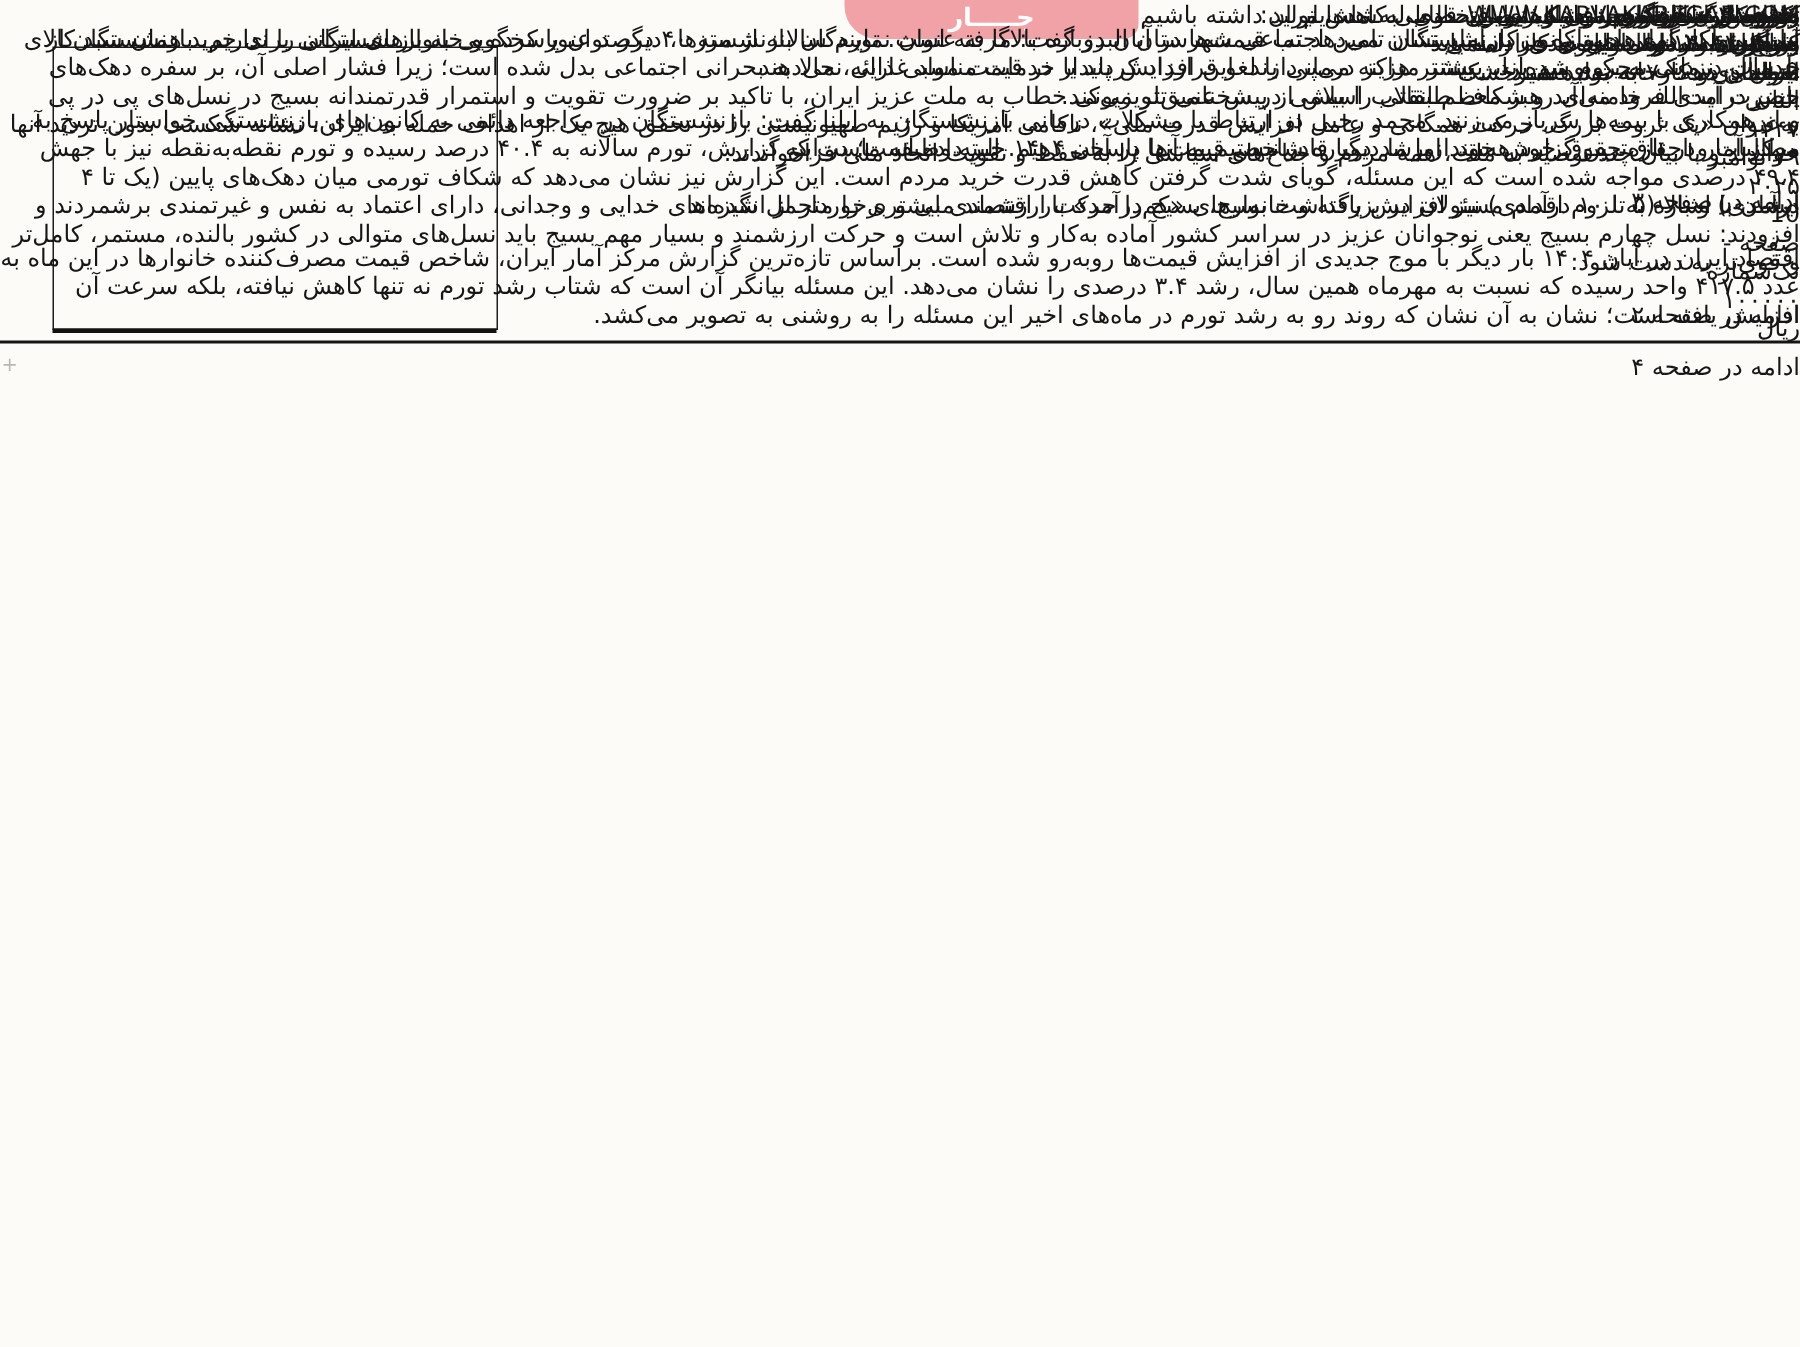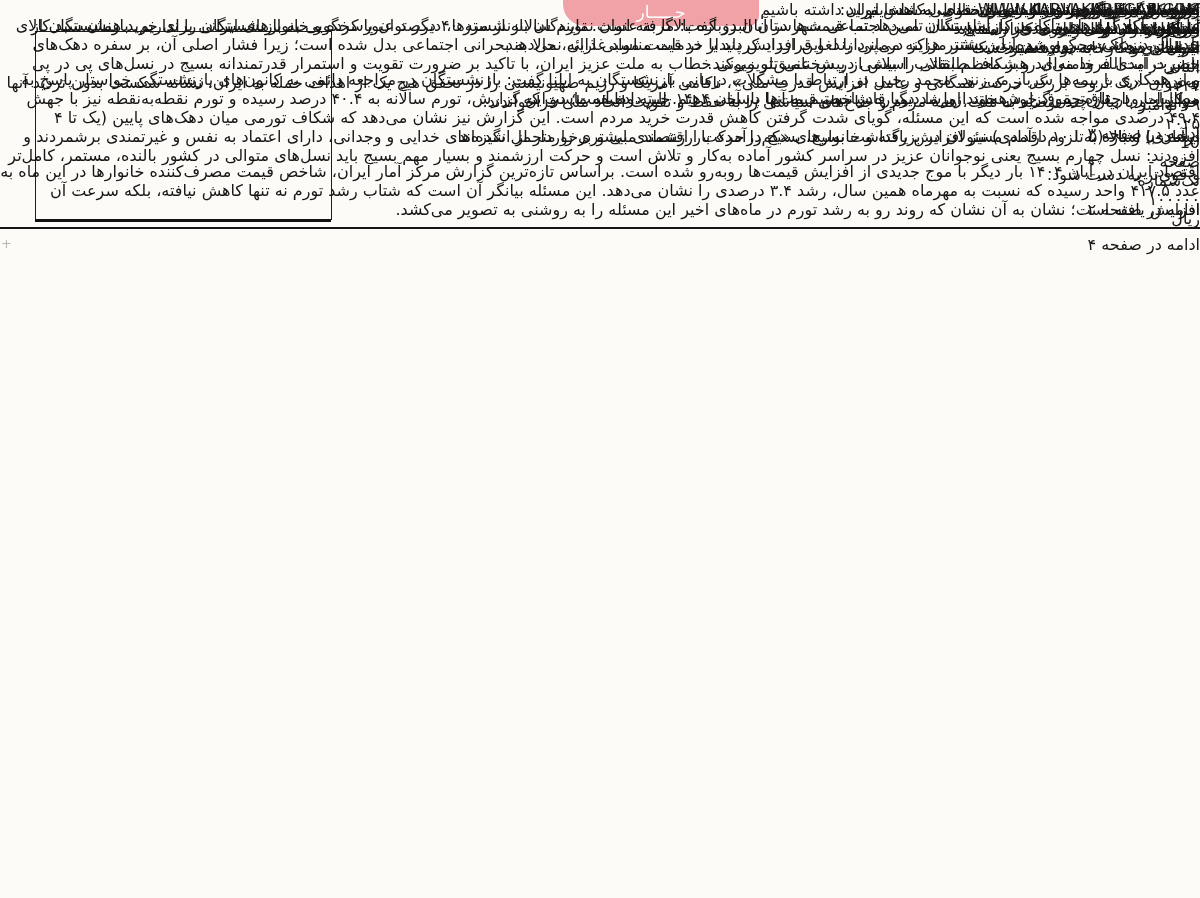--- a/index.html
+++ b/index.html
@@ -2,21 +2,21 @@
 <html lang="fa"><head>
 <meta charset="utf-8">
 <style>
   html,body{margin:0;padding:0;background:#e9e7e2;}
   .page{position:relative;width:1200px;height:898px;margin:0 auto;background:#fcfbf8;overflow:hidden;
         font-family:"DejaVu Sans",sans-serif;color:#161616;direction:rtl;}
   .abs{position:absolute;}
 
   
   .watermark{left:563px;top:0;width:196px;height:26px;background:#f0a2a6;color:#fff;
-             font-weight:normal;font-size:17px;text-align:center;line-height:24px;
+             font-weight:bold;font-size:17px;text-align:center;line-height:24px;
              border-radius:0 0 10px 22px;}
 
   
   .rule-top{left:0;top:227px;width:1200px;height:2px;background:#15151 5;background:#151515;}
   .photo-underline{left:35px;top:219px;width:296px;height:3px;background:#111;}
   .reg-mark{left:1px;top:236px;color:#b9b7b2;font-size:13px;}
 
   
   .leader-photo{left:35px;top:31px;width:295px;height:187px;border:1px solid #1c1c1c;overflow:hidden;
                 background:linear-gradient(180deg,#cfbc9c 0%,#c7b18e 55%,#bda masked;background:linear-gradient(180deg,#cfbc9c 0%,#c7b18e 55%,#b7a383 100%);}

